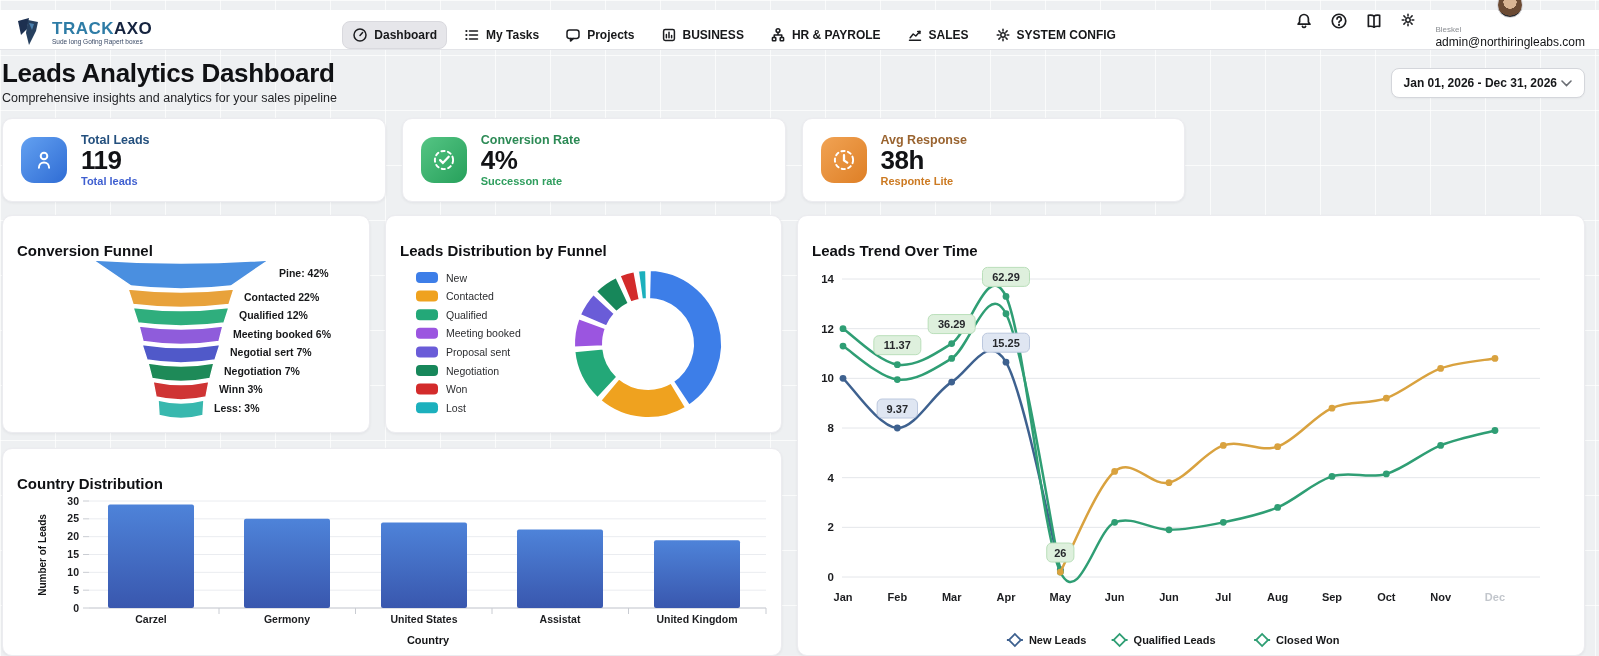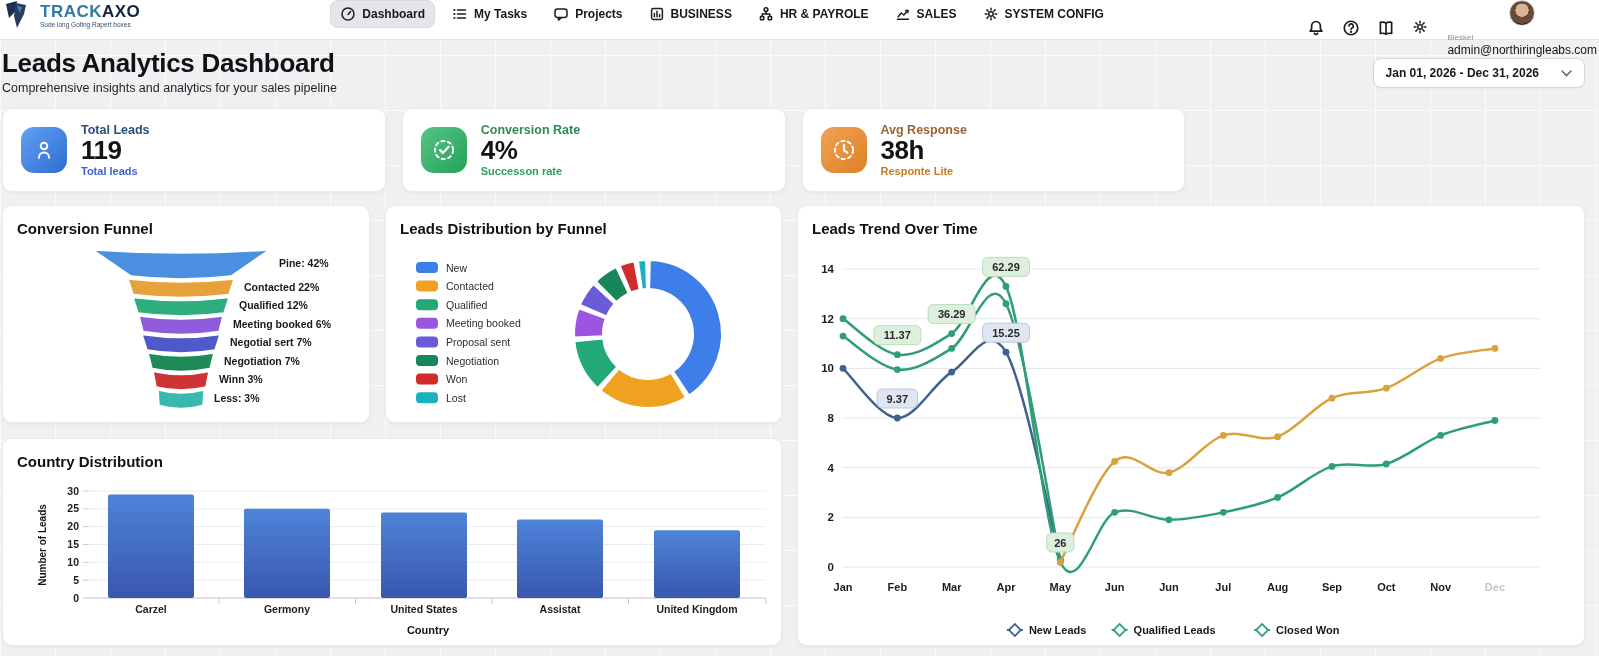--- a/index.html
+++ b/index.html
@@ -9,21 +9,21 @@
     background-color:#eef0f2;
     background-image:
       linear-gradient(rgba(255,255,255,.7) 1px, transparent 1px),
       linear-gradient(90deg, rgba(255,255,255,.7) 1px, transparent 1px);
     background-size:55px 55px;
     color:#151515;
   }
   
   .topbar {
     height:40px; background:#fff; border-bottom:1px solid #e3e4e8;
-    display:flex; align-items:flex-start; padding:0 2px; position:relative; z-index:5;
+    display:flex; align-items:flex-end; padding:0 14px; position:relative; z-index:5;margin-top:10px;
   }
   .brand { display:flex; align-items:center; gap:4px; }
   .brand-mark { width:34px; height:32px; }
   .brand-text { line-height:1; }
   .brand-name { font-size:17px; font-weight:bold; letter-spacing:.5px; }
   .brand-track { color:#2e7ca6; }
   .brand-axo { color:#15233f; }
   .brand-tagline { font-size:6.5px; color:#3a4a66; margin-top:2px; }
   .nav { display:flex; align-items:center; gap:8px; margin-left:190px; }
   .nav-item {
@@ -43,37 +43,37 @@
   .user-name { font-size:8px; color:#8a8d92; line-height:1.2; }
   .user-email { font-size:12px; font-weight:normal; color:#131416; line-height:1.2; }
   
   .page { padding:8px 14px 0 2px; }
   .title-row { position:relative; margin-bottom:13px; }
   .page-title { font-size:26px; font-weight:bold; letter-spacing:-.3px; color:#101114; }
   .page-subtitle { font-size:12.5px; color:#1e1f22; margin-top:2px; }
   .date-pill {
     position:absolute; right:0; top:10px; background:#fff; border:1px solid #d4d6db;
     border-radius:8px; padding:7px 12px; font-size:12px; font-weight:bold; color:#17181a;
-    display:flex; align-items:center; gap:22px; cursor:pointer; box-shadow:0 1px 2px rgba(0,0,0,.04);
+    display:flex; align-items:center; gap:4px; cursor:pointer; box-shadow:0 1px 2px rgba(0,0,0,.04);
   }
   
   .kpi-row { display:grid; grid-template-columns:repeat(4,1fr); gap:16px; margin-bottom:13px; }
   .kpi-card {
     background:#fff; border:1px solid #ececf0; border-radius:10px; height:84px;
     display:flex; align-items:center; gap:14px; padding:0 18px;
     box-shadow:0 1px 3px rgba(20,24,40,.06);
   }
   .kpi-icon { width:46px; height:46px; border-radius:13px; display:flex; align-items:center; justify-content:center; flex:0 0 auto; }
   .kpi-label { font-size:12.5px; font-weight:bold; }
   .kpi-value { font-size:26px; font-weight:bold; color:#121316; letter-spacing:-.5px; line-height:1.05; }
   .kpi-sub { font-size:11px; font-weight:bold; }
   
   .charts-grid { display:grid; grid-template-columns:368px 397px 1fr; grid-template-rows:218px 208px; gap:15px; }
   .card { background:#fff; border:1px solid #ececf0; border-radius:10px; position:relative; box-shadow:0 1px 3px rgba(20,24,40,.06); overflow:hidden; }
-  .card h3 { position:absolute; left:14px; top:14px; font-size:15px; font-weight:bold; color:#101114; z-index:2; }
+  .card h3 { position:absolute; left:14px; top:26px; font-size:15px; font-weight:bold; color:#101114; z-index:2; }
   .card svg.chart { position:absolute; inset:0; }
   .card-trend { grid-column:3; grid-row:1 / span 2; }
   .card-country { grid-column:1 / span 2; grid-row:2; }
   text { font-family:"Liberation Sans", sans-serif; }
 </style>
 </head>
 <body>
 
 <header class="topbar">
   <div class="brand">

